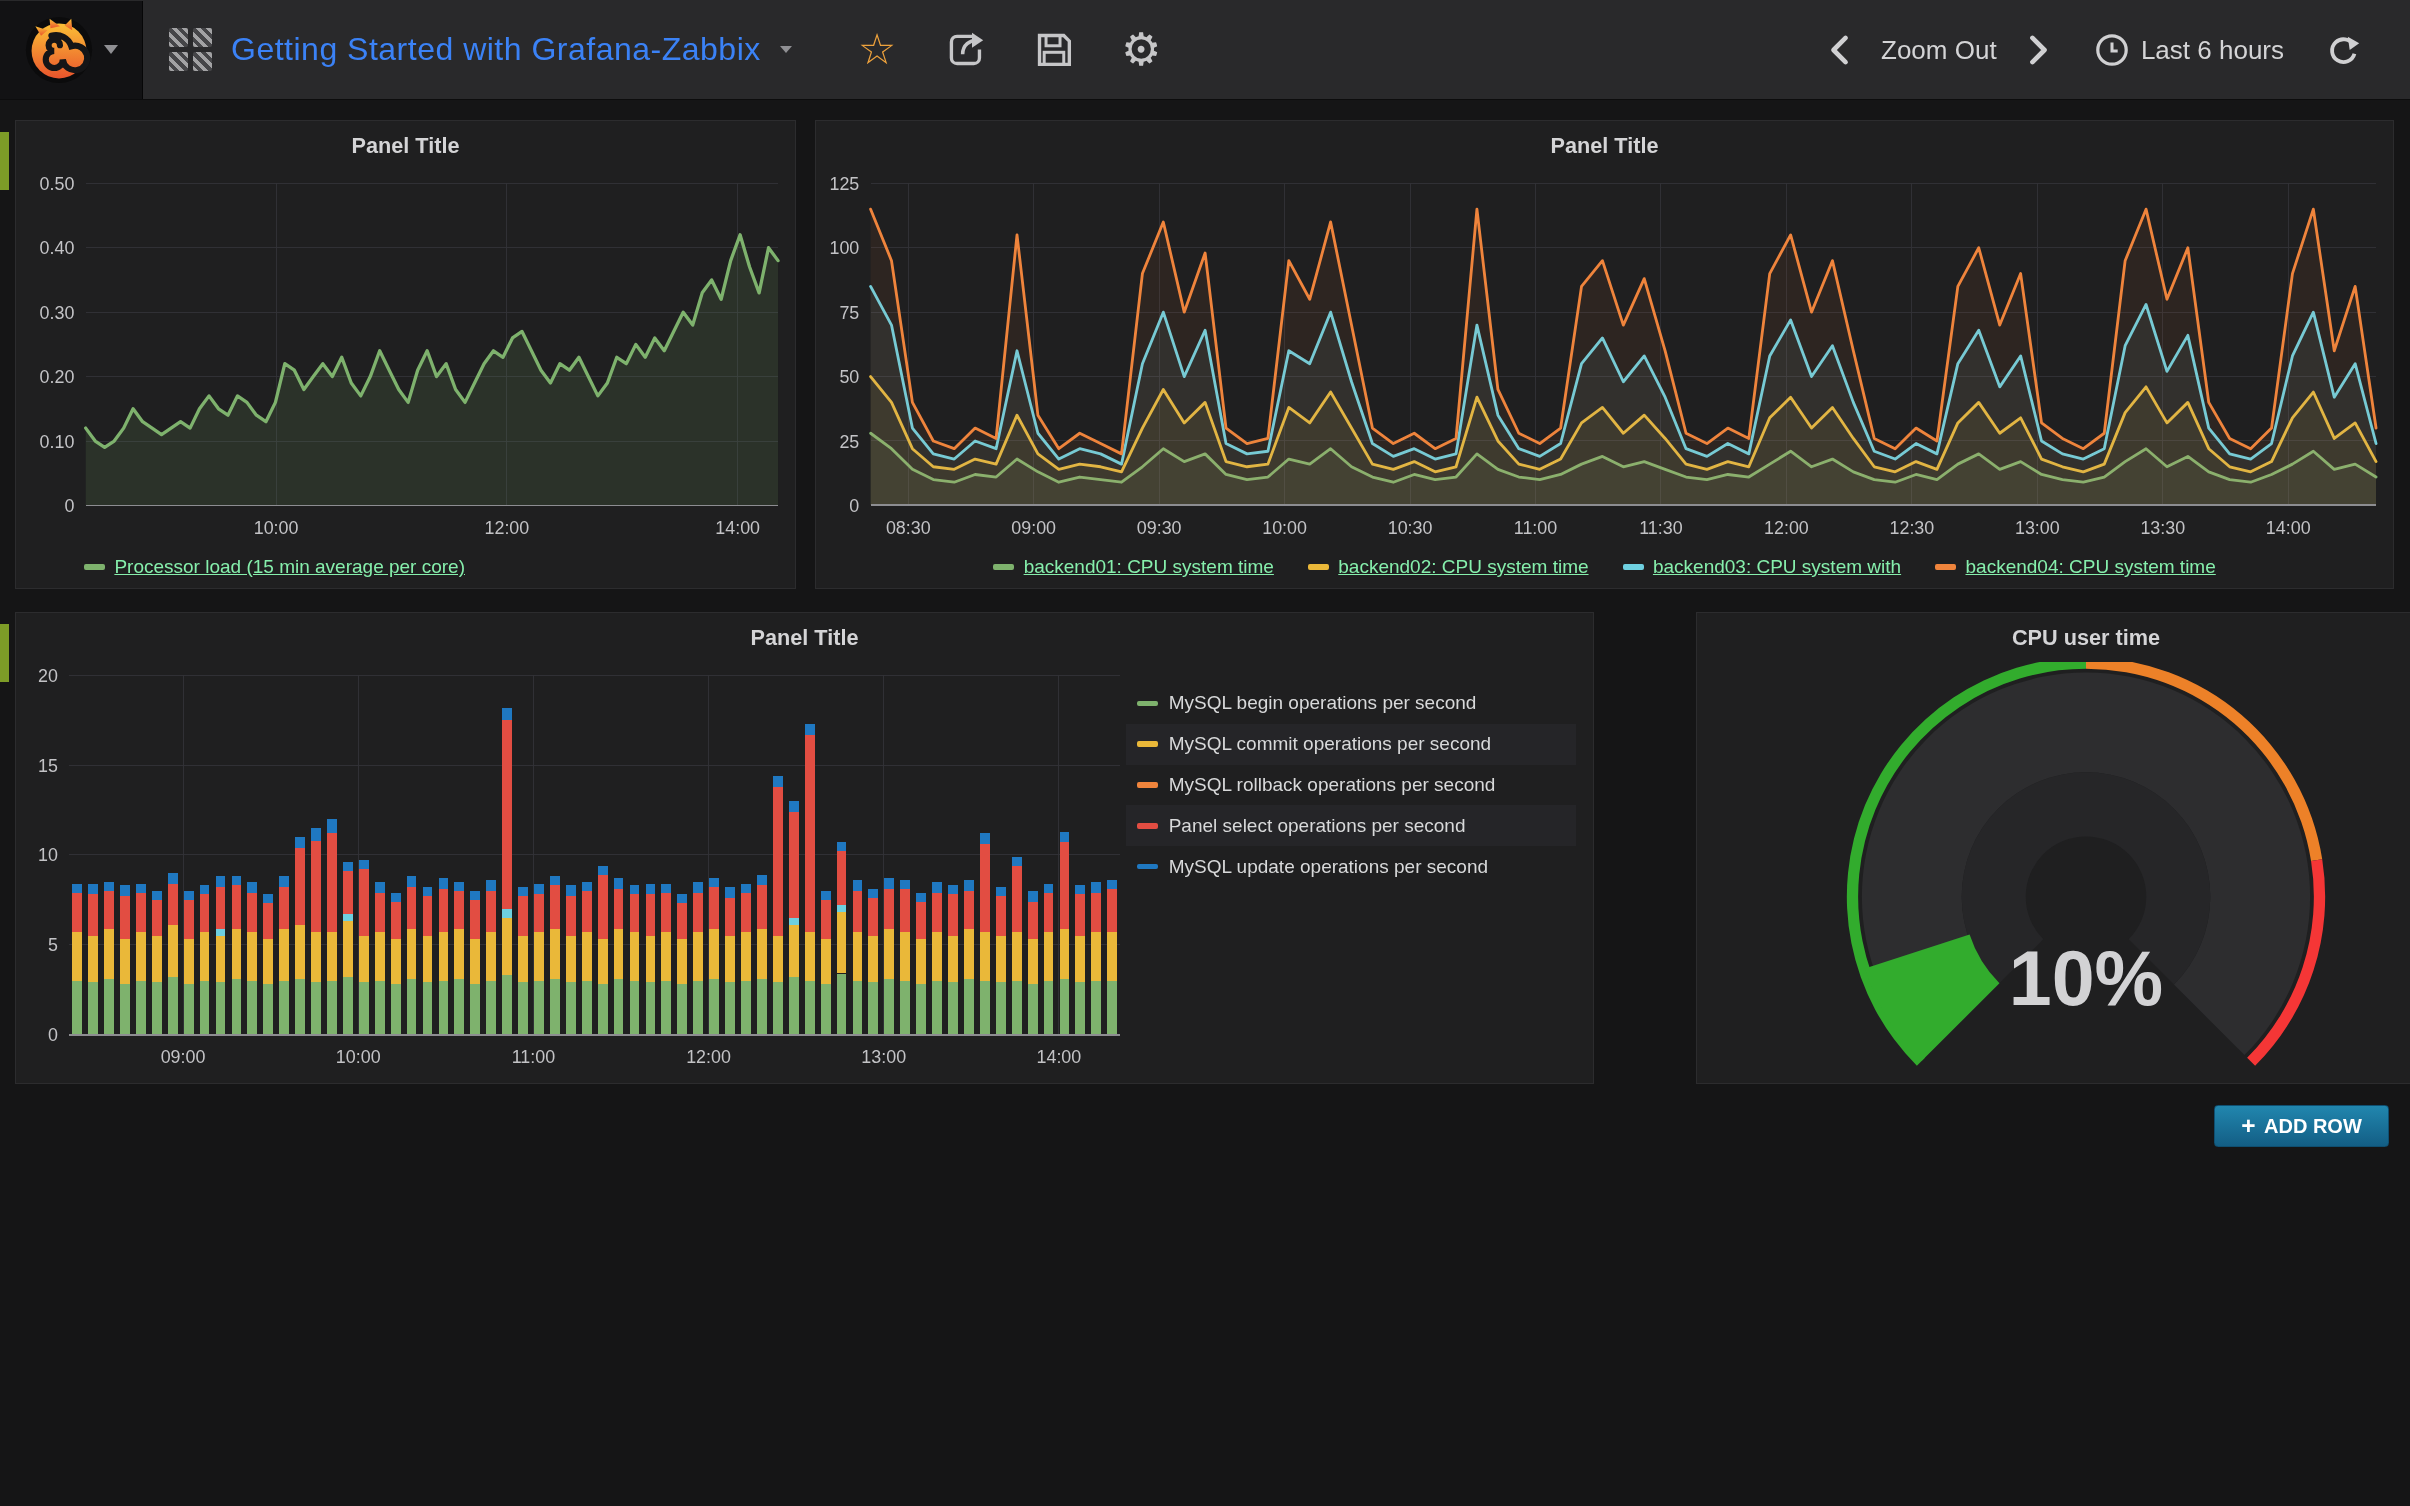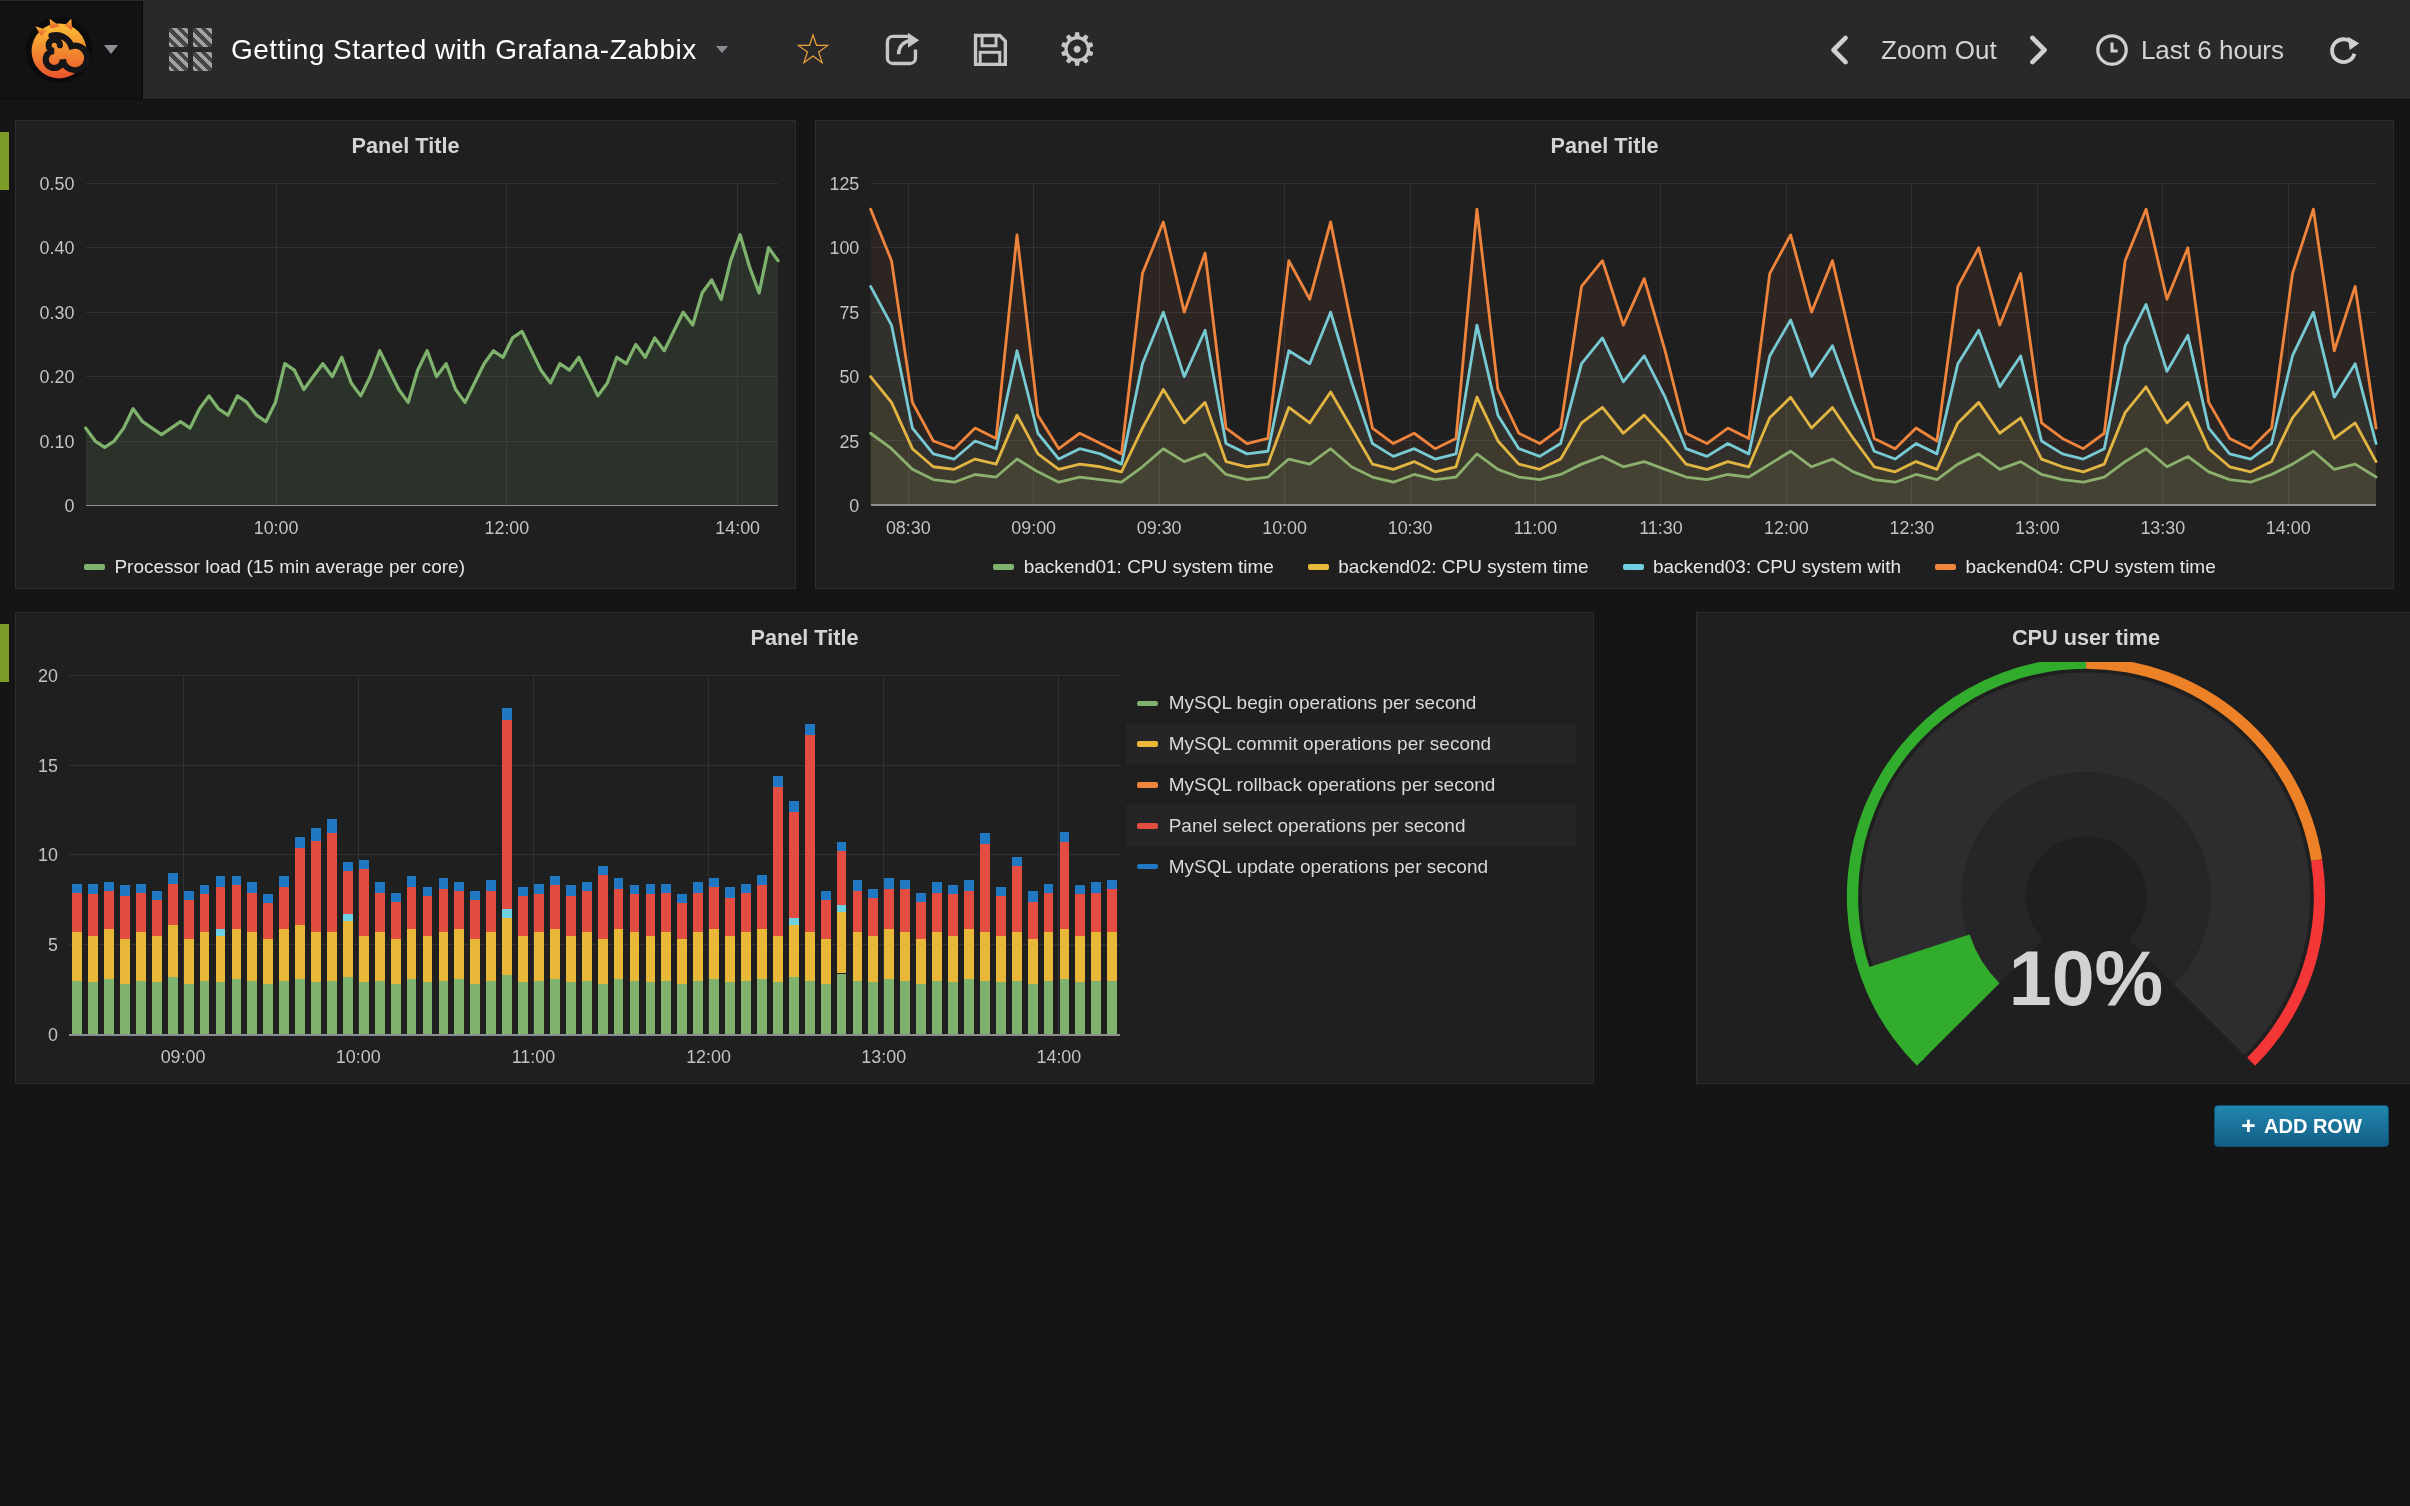--- a/index.html
+++ b/index.html
@@ -16,35 +16,35 @@
     display:flex; align-items:center;
   }
   .logo-block {
     width:143px; height:98px; background:#121214; border-right:1.9px solid #060607;
     display:flex; align-items:center; justify-content:center; gap:9.4px; cursor:pointer;
   }
   .caret-down { width:0; height:0; border-left:7.5px solid transparent; border-right:7.5px solid transparent; border-top:9.4px solid #8f8f93; }
   .dash-nav { display:flex; align-items:center; gap:19px; padding:0 26px; height:100%; cursor:pointer; }
   .dash-icon { width:43px; height:43px; display:grid; grid-template-columns:1fr 1fr; grid-template-rows:1fr 1fr; gap:4.7px; }
   .dash-icon span { background:repeating-linear-gradient(45deg,#a2a2a4 0 3.8px,#454548 3.8px 7.5px); border-radius:1.9px; }
-  .dash-title { font-size:28px; color:#ffffff; letter-spacing:0.5px; }
+  .dash-title { font-size:32px; color:#3b82f6; letter-spacing:0.5px; }
   .nav-actions { display:flex; align-items:center; gap:47px; margin-left:40px; }
   .icon-btn { background:none; border:none; padding:0; cursor:pointer; display:flex; align-items:center; justify-content:center; line-height:1; }
   .star { font-size:43px; color:#eda13c; }
   .gear { font-size:45px; color:#c6c6c8; font-family:"DejaVu Sans", sans-serif; }
   .nav-right { margin-left:auto; display:flex; align-items:center; gap:28px; padding-right:48px; }
   .nav-text { font-size:26px; color:#d4d4d6; }
   .tp-btn { display:flex; align-items:center; gap:11.3px; }
   
   .panel { position:absolute; background:#1f1f20; border:0.9px solid #2c2c2e; }
   .panel-header { height:49px; display:flex; align-items:center; justify-content:center;
     font-size:21.7px; font-weight:bold; color:#d4d4d6; cursor:pointer; }
   .panel-body { position:absolute; top:49px; left:0; right:0; bottom:0; }
   .chart { position:relative; width:100%; }
-  .legend-h { display:flex; align-items:center; gap:34px; height:40px; font-size:19px; color:#e5e5e5; padding-left:68px; }
+  .legend-h { display:flex; align-items:center; gap:34px; height:40px; font-size:19px; color:#86efac; padding-left:68px;text-decoration:underline; }
   .legend-h.center { justify-content:center; padding-left:0; }
   .legend-item { display:flex; align-items:center; gap:9.4px; cursor:pointer; }
   .swatch { width:21px; height:5.6px; border-radius:1.9px; display:inline-block; }
   .legend-v { position:absolute; top:21px; right:17px; width:450px; font-size:19px; color:#d8d9da; }
   .legend-row { display:flex; align-items:center; gap:10.4px; padding:9.4px 11.3px; cursor:pointer; }
   .legend-row:nth-child(even) { background:#252528; }
   .p3-flex { display:flex; width:100%; height:100%; position:relative; }
   
   .strip { position:absolute; left:0; width:9.4px; height:58px; background:#7d9c27; cursor:pointer; }
   .add-row {

